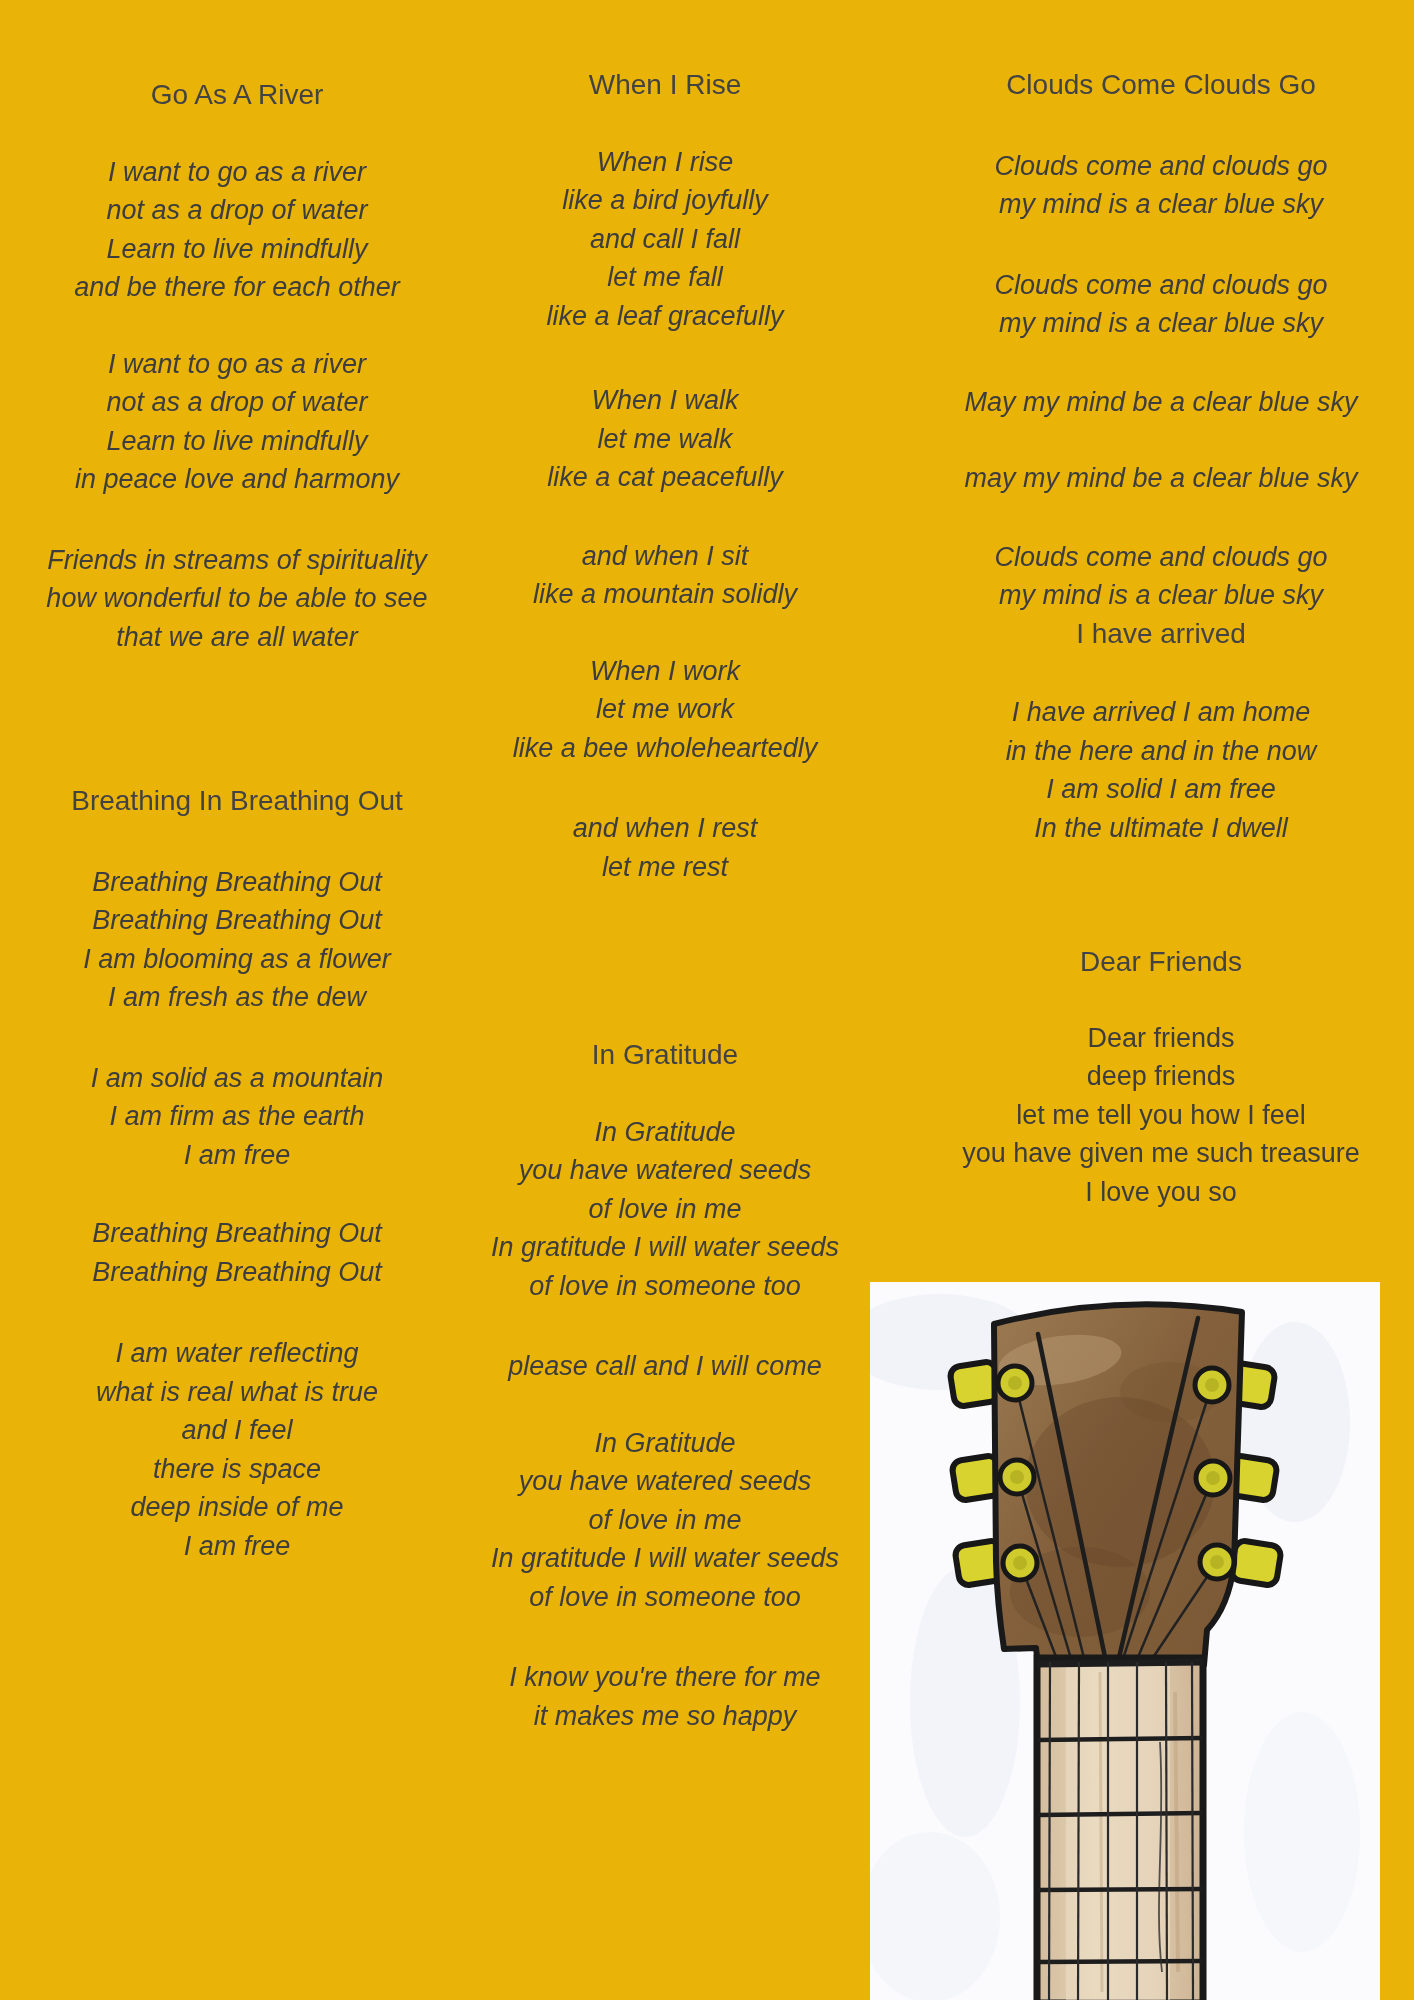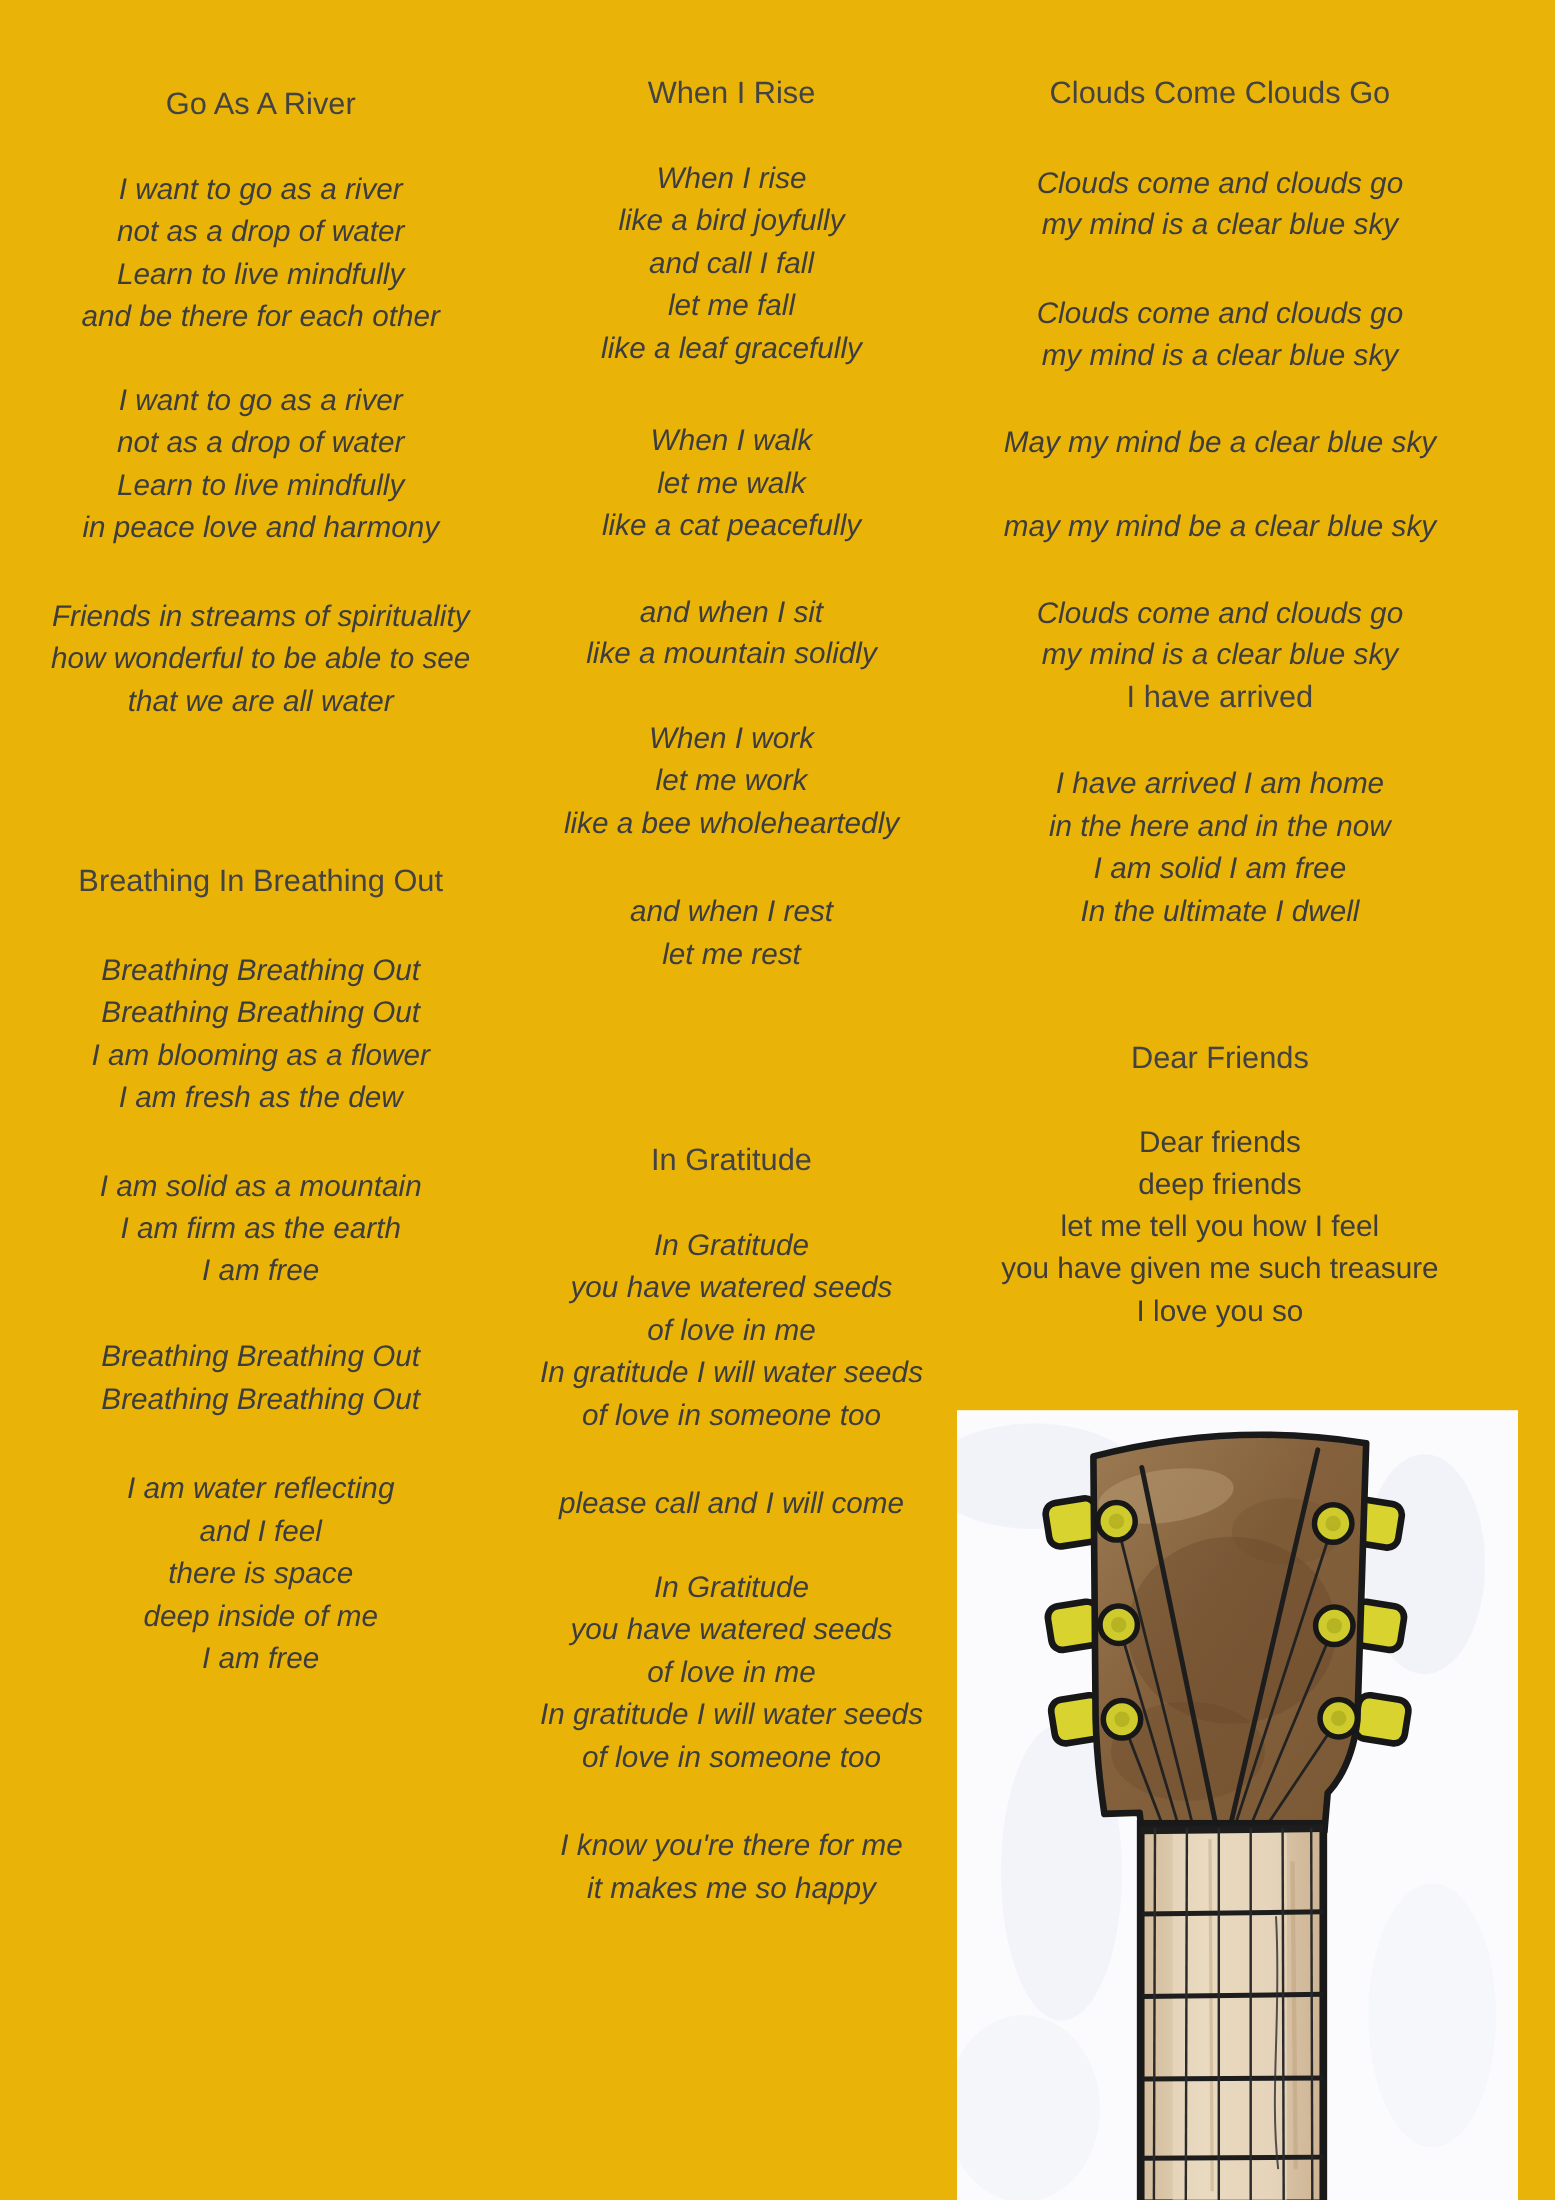--- a/index.html
+++ b/index.html
@@ -1,21 +1,21 @@
 <!DOCTYPE html>
 <html><head>
 <meta charset="utf-8">
 <style>
   html,body{margin:0;padding:0;background:#ffffff;}
   .page{position:relative;width:1414px;height:2000px;background:#eab308;overflow:hidden;
         font-family:"Liberation Sans","DejaVu Sans",sans-serif;color:#3d3d3d;}
   .col{position:absolute;text-align:center;font-weight:300;}
   #col1{left:20px;top:76px;width:434px;}
   #col2{left:448px;top:66px;width:434px;}
-  #col3{left:886px;top:66px;width:446px;}
+  #col3{left:938px;top:66px;width:446px;}
   .ptitle{font-size:28px;line-height:38.5px;font-style:normal;color:#434343;}
   .stanza{font-style:italic;font-size:27px;line-height:38.5px;text-align:center;}
   .stanza.upright{font-style:normal;}
   .ln{white-space:nowrap;}
   
   .mt37{margin-top:37px}.mt38{margin-top:38px}.mt40{margin-top:40px}
   .mt42{margin-top:42px}.mt43{margin-top:43px}.mt46{margin-top:46px}
   .mt58{}.mt96{margin-top:96px}.mt126{margin-top:126px}
   .mt150{margin-top:150px}
   .art{position:absolute;left:870px;top:1272px;width:510px;height:728px;}
@@ -55,20 +55,21 @@
         <div class="ln">I am solid as a mountain</div>
         <div class="ln">I am firm as the earth</div>
         <div class="ln">I am free</div>
       </div>
     <div class="stanza mt40">
         <div class="ln">Breathing Breathing Out</div>
         <div class="ln">Breathing Breathing Out</div>
       </div>
     <div class="stanza mt43">
         <div class="ln">I am water reflecting</div>
+        <div class="ln">what is real what is true</div>
         <div class="ln">and I feel</div>
         <div class="ln">there is space</div>
         <div class="ln">deep inside of me</div>
         <div class="ln">I am free</div>
       </div>
   </div>
 
   <div class="col" id="col2">
     <div class="ptitle">When I Rise</div>
     <div class="stanza mt38">

